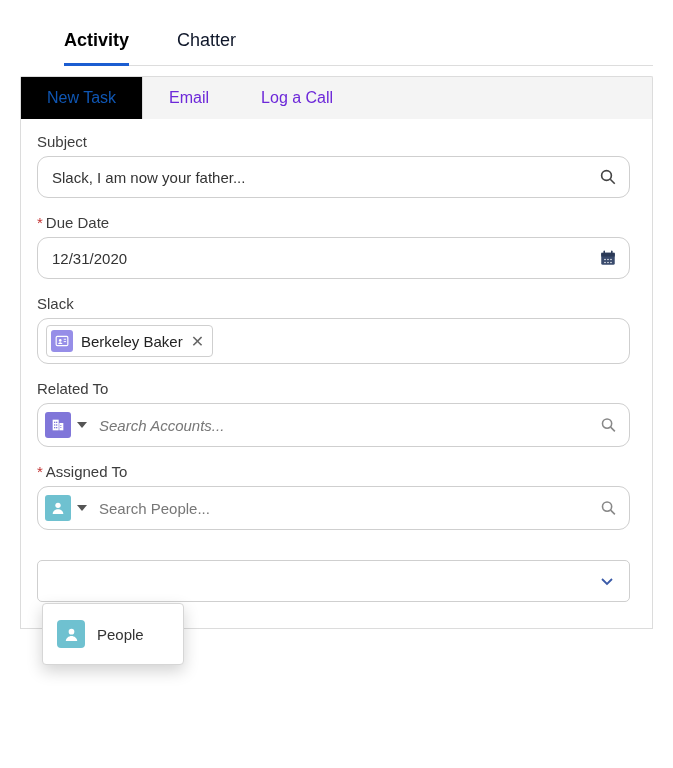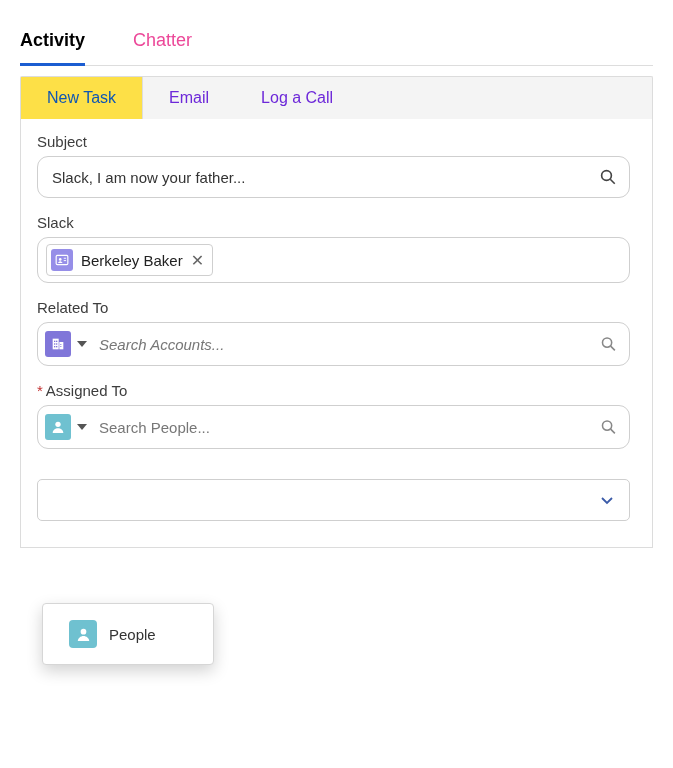--- a/index.html
+++ b/index.html
@@ -7,26 +7,27 @@
       font-family: -apple-system, BlinkMacSystemFont, "Segoe UI", Helvetica, Arial, sans-serif;
       background: #fff;
       width: 673px;
       color: #222;
     }
     .container { padding: 20px; }
     .top-tabs {
       display: flex;
       border-bottom: 1px solid #ddd;
       margin-bottom: 0;
+      margin-left: 44px;
     }
     .top-tab {
       padding: 10px 18px 14px 0;
       margin-right: 30px;
       font-size: 18px;
-      color: #ec4899;
+      color: #0f172a;
       cursor: pointer;
       position: relative;
     }
     .top-tab.active {
       font-weight: 700;
       color: #000;
     }
     .top-tab.active::after {
       content: "";
       position: absolute;
@@ -43,21 +44,21 @@
       background: #f4f4f4;
       border-radius: 2px 2px 0 0;
     }
     .sub-tab {
       padding: 12px 26px;
       font-size: 16px;
       color: #6d28d9;
       cursor: pointer;
     }
     .sub-tab.active {
-      background: #fde047;
+      background: #000000;
       color: #0f56b3;
       border-right: 1px solid #dcdcdc;
     }
     .form-panel {
       border: 1px solid #dcdcdc;
       border-top: none;
       padding: 14px 22px 20px 16px;
     }
     .field { margin-bottom: 16px; }
     .field-label {
@@ -140,26 +141,26 @@
       width: 0; height: 0;
       border-left: 5px solid transparent;
       border-right: 5px solid transparent;
       border-top: 6px solid #555;
       margin-left: 2px;
     }
     .dropdown-menu {
       position: absolute;
       left: 42px;
       top: 603px;
-      width: 172px;
+      width: 142px;
       background: #fff;
       border: 1px solid #d6d6d6;
       border-radius: 4px;
       box-shadow: 0 6px 16px rgba(0,0,0,0.18);
-      padding: 8px 12px;
+      padding: 8px 0;
       z-index: 50;
     }
     .menu-item {
       display: flex;
       align-items: center;
       padding: 8px 14px;
       font-size: 15px;
       color: #333;
       cursor: pointer;
     }
@@ -214,20 +215,40 @@
         <input class="text-input" type="text" value="Slack, I am now your father..." style="">
         <span class="right-icon">
           <svg width="18" height="18" viewBox="0 0 24 24" fill="none" stroke="#444" stroke-width="2.2">
               <circle cx="10" cy="10" r="6.5"></circle>
               <line x1="15" y1="15" x2="21" y2="21"></line>
             </svg>
         </span>
       </div>
     </div>
 
+    <div class="field">
+      <label class="field-label required">Due Date</label>
+      <div class="input-wrap">
+        <input class="text-input" type="text" value="12/31/2020" style="">
+        <span class="right-icon">
+          <svg width="18" height="18" viewBox="0 0 24 24" fill="#3a4b6d">
+              <rect x="3" y="5" width="18" height="16" rx="2" fill="#3a4b6d"></rect>
+              <rect x="3" y="5" width="18" height="5" fill="#2b3a57"></rect>
+              <rect x="6" y="2" width="2" height="5" rx="1" fill="#2b3a57"></rect>
+              <rect x="16" y="2" width="2" height="5" rx="1" fill="#2b3a57"></rect>
+              <circle cx="8" cy="14" r="1" fill="#fff"></circle>
+              <circle cx="12" cy="14" r="1" fill="#fff"></circle>
+              <circle cx="16" cy="14" r="1" fill="#fff"></circle>
+              <circle cx="8" cy="18" r="1" fill="#fff"></circle>
+              <circle cx="12" cy="18" r="1" fill="#fff"></circle>
+              <circle cx="16" cy="18" r="1" fill="#fff"></circle>
+            </svg>
+        </span>
+      </div>
+    </div>
 
     <div class="field">
       <label class="field-label">Slack</label>
       <div class="input-wrap" style="padding:2px;align-items:flex-end;">
         <span class="pill">
           <span class="pill-icon">
             <svg width="14" height="14" viewBox="0 0 24 24" fill="#fff">
                 <rect x="2" y="4" width="20" height="16" rx="2" fill="none" stroke="#fff" stroke-width="2"></rect>
                 <circle cx="9" cy="11" r="2.3" fill="#fff"></circle>
                 <path d="M5 17c1-2 3-3 4-3s3 1 4 3" fill="#fff"></path>

